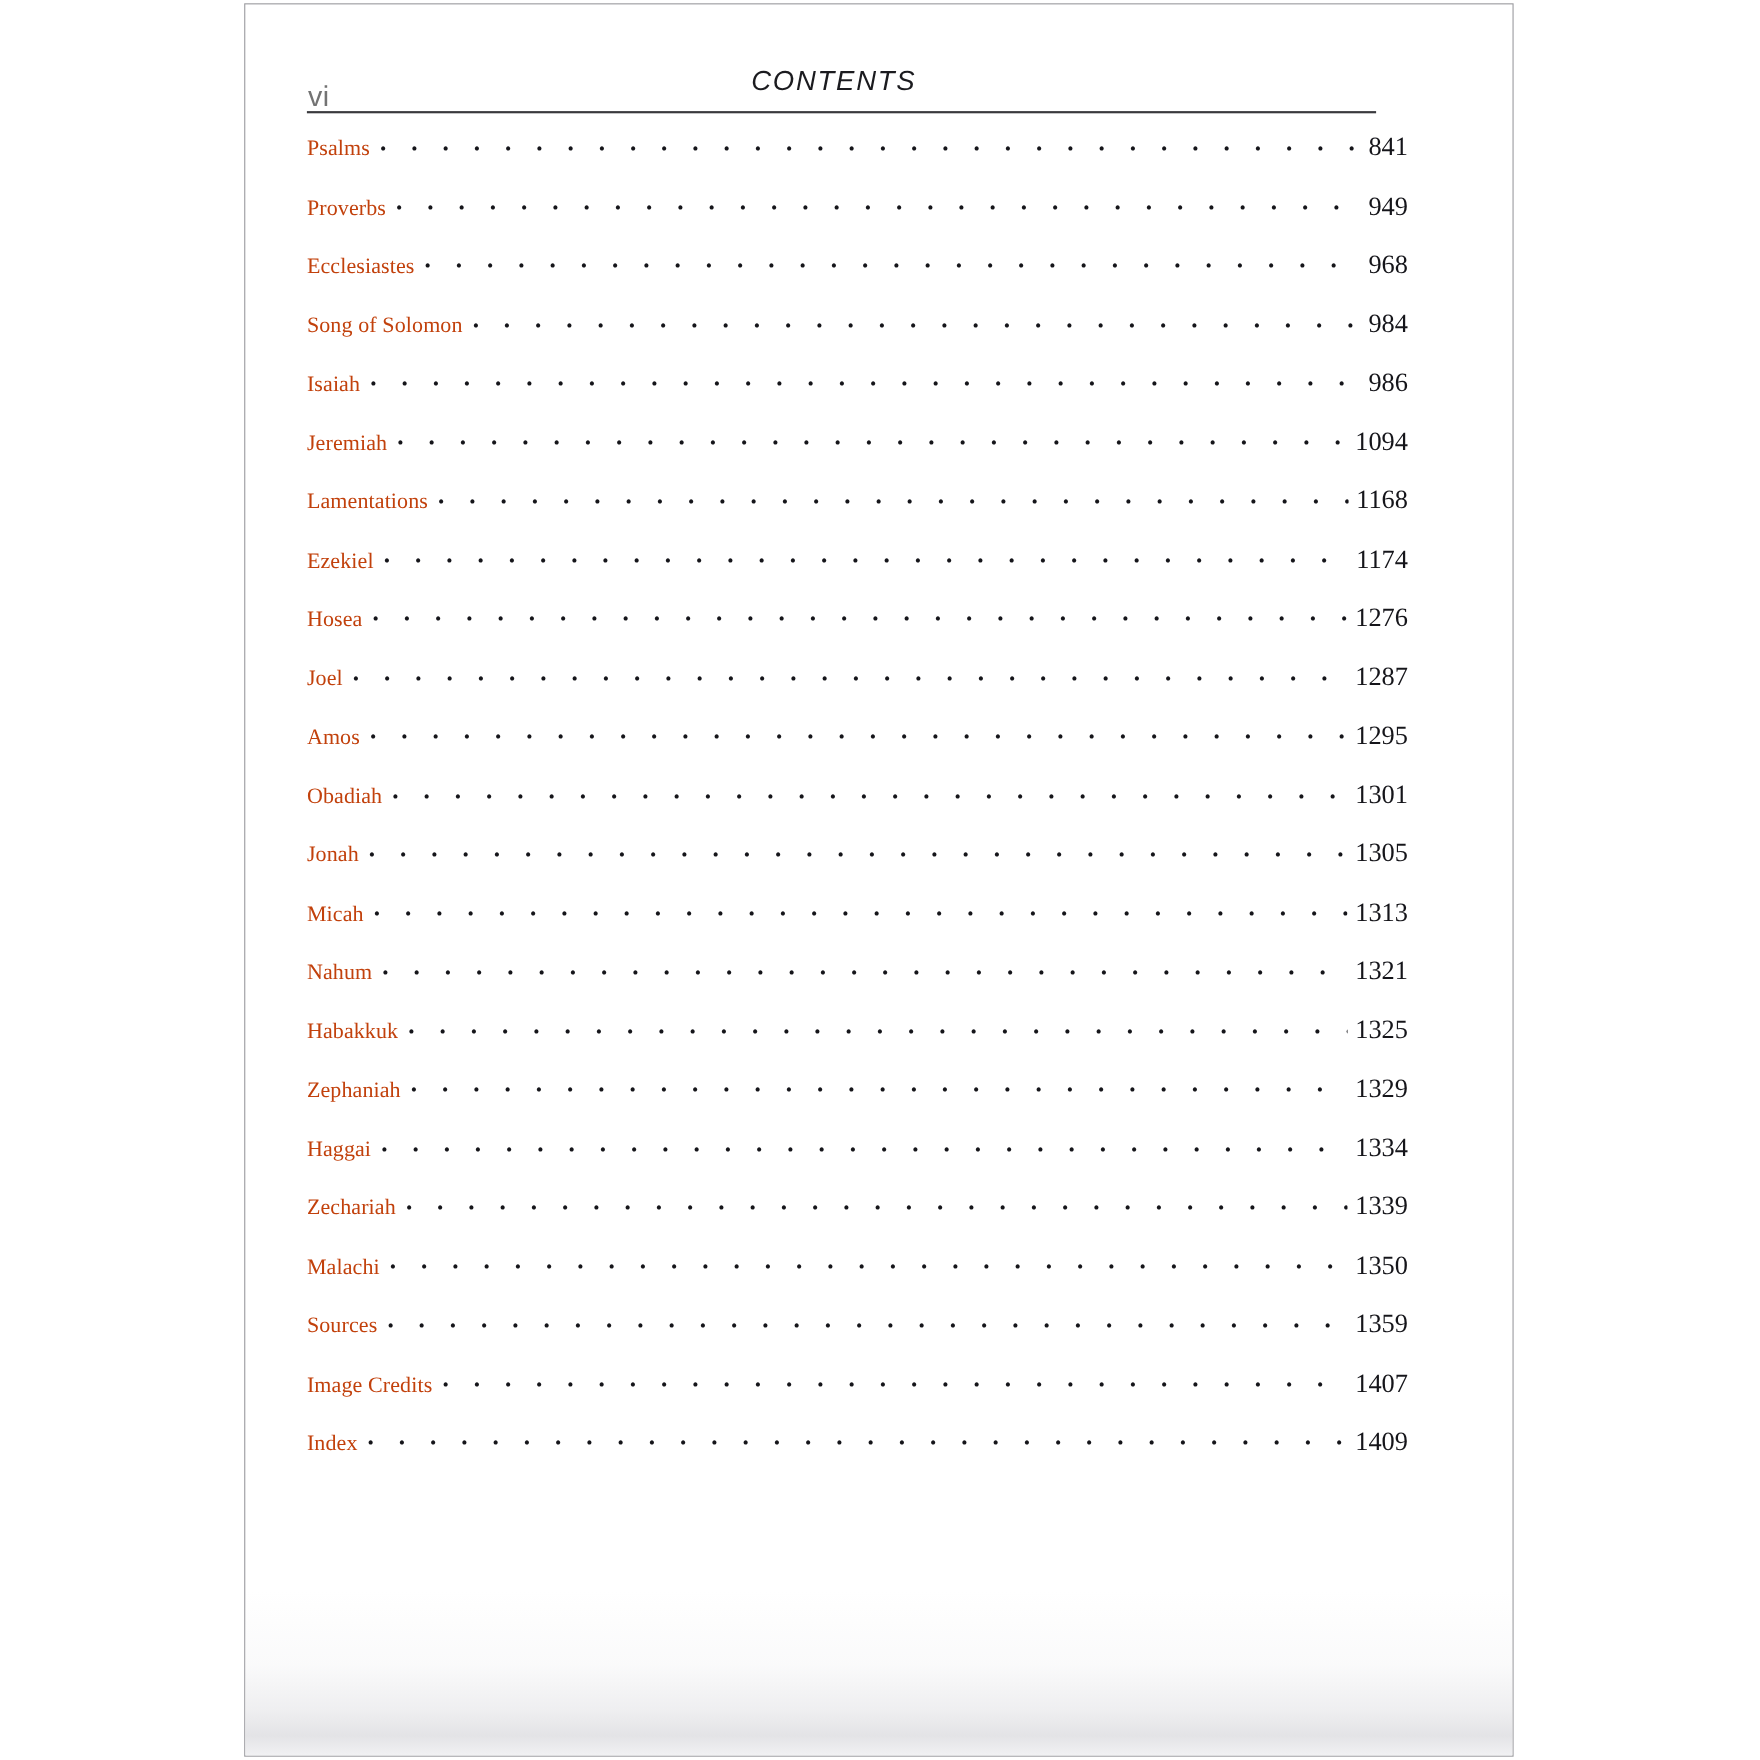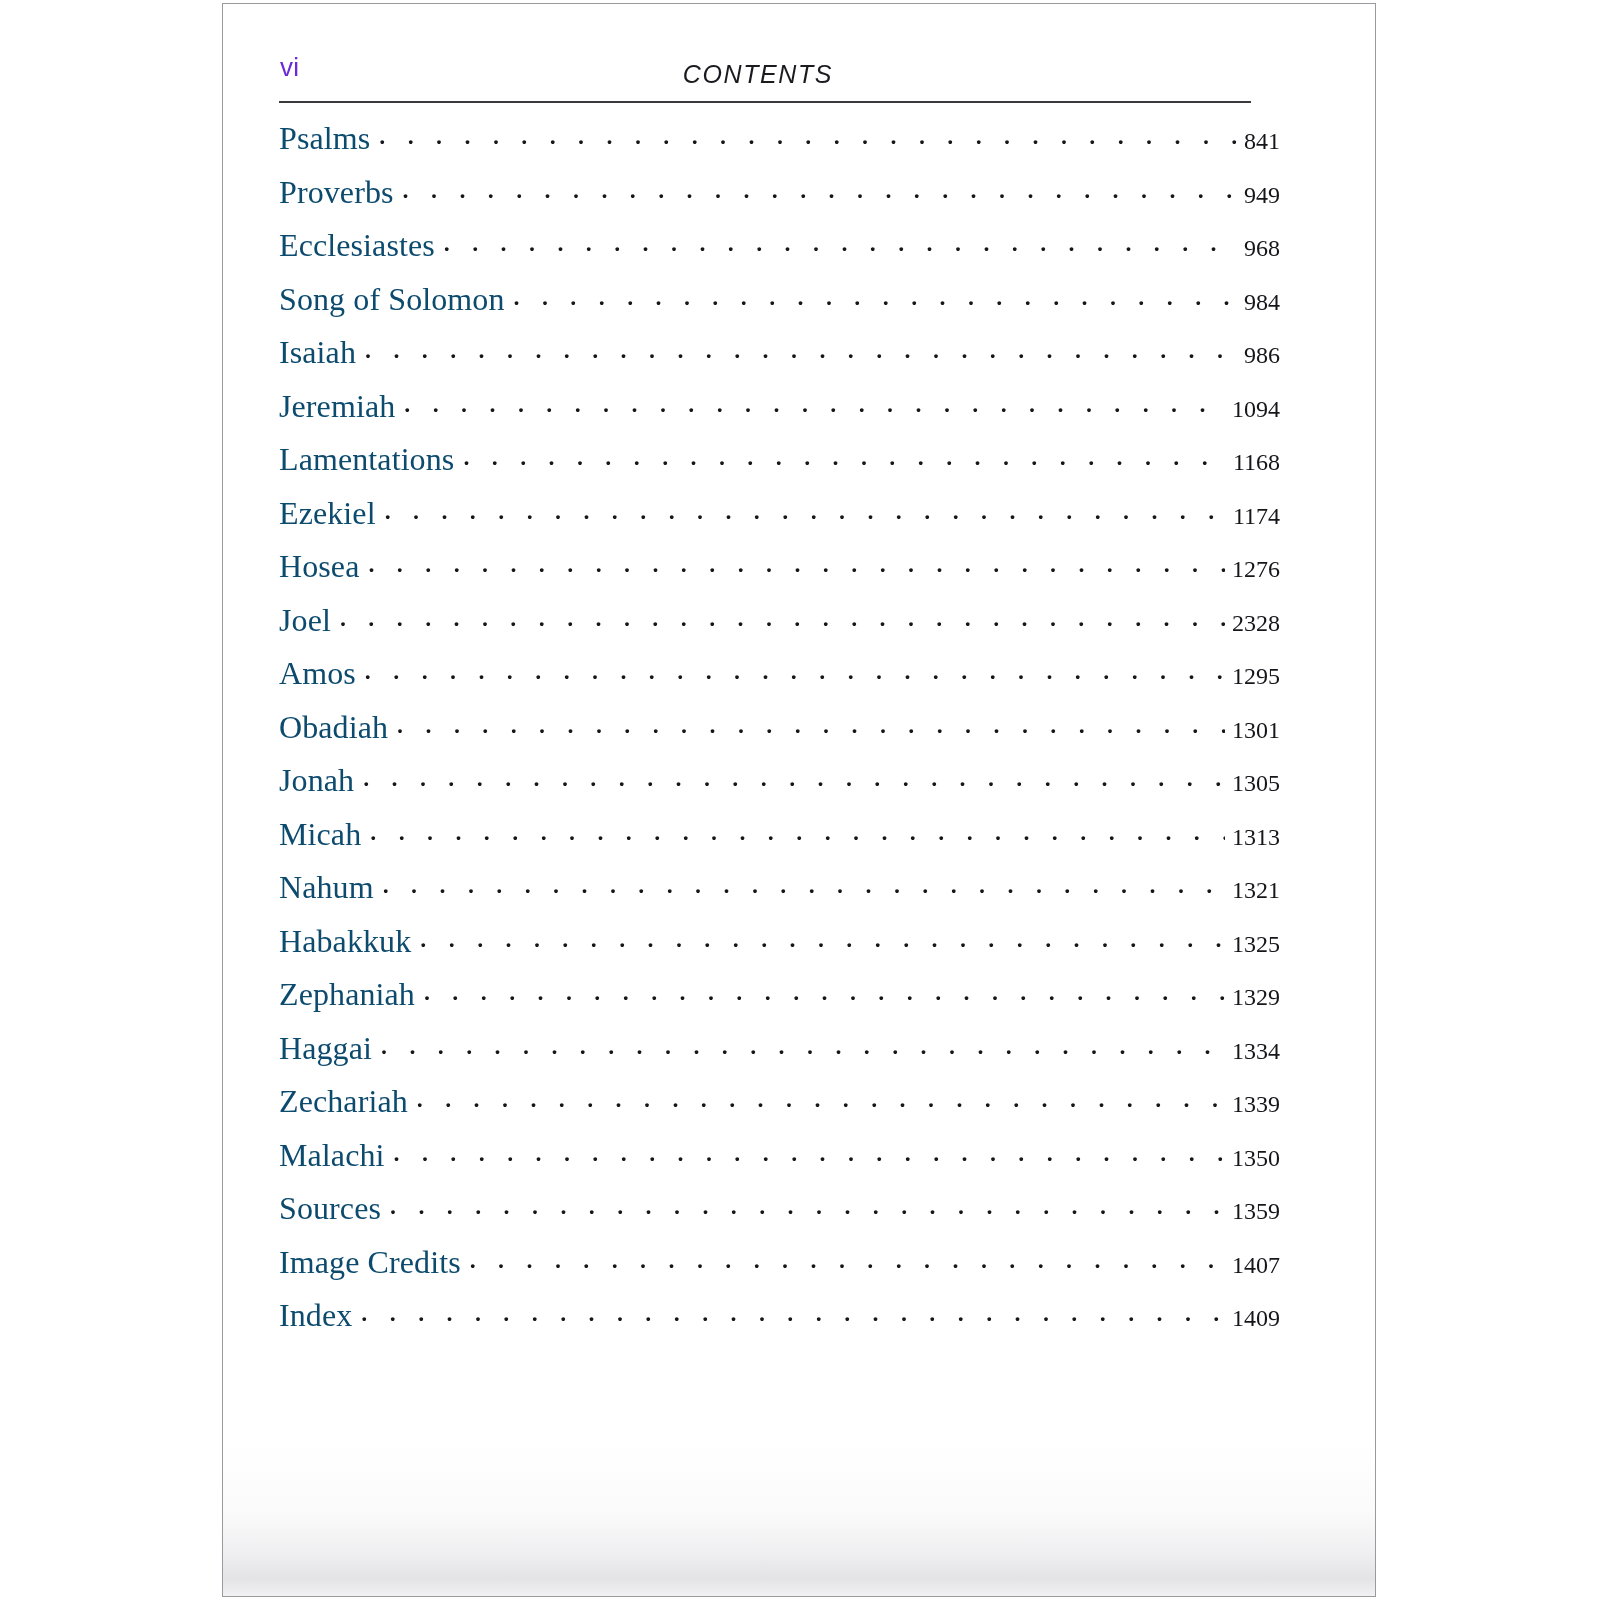--- a/index.html
+++ b/index.html
@@ -49,25 +49,25 @@
   .running-head {
     position: absolute;
     left: 56px;       
     top: 48px;
     width: 972px;     
     height: 44px;
   }
   .folio {
     position: absolute;
     left: 1px;
-    top: 0;
+    top: 20px;
     font-family: "Liberation Sans", "DejaVu Sans", sans-serif;
     font-size: 26px;
     font-weight: 400;
-    color: #6d28d9;
+    color: #737373;
     letter-spacing: 0.3px;
   }
   .head-title {
     position: absolute;
     left: 0;
     right: 0;
     top: 8px;
     text-align: center;
     font-family: "Liberation Sans", "DejaVu Sans", sans-serif;
     font-size: 25px;
@@ -96,22 +96,22 @@
     width: 1001px;     
   }
   .toc-row {
     position: relative;
     height: 53.5px;
     display: flex;
     align-items: baseline;
     white-space: nowrap;
   }
   .toc-title {
-    font-size: 32px;
-    color: #0c4a6e;
+    font-size: 20px;
+    color: #c2410c;
     line-height: 1;
     letter-spacing: 0.1px;
     flex: 0 0 auto;
     padding-right: 6px;
   }
   .toc-leader {
     flex: 1 1 auto;
     position: relative;
     height: 1em;
     overflow: hidden;
@@ -191,21 +191,21 @@
         <span class="toc-page">1174</span>
       </div>
       <div class="toc-row">
         <span class="toc-title">Hosea</span>
         <span class="toc-leader"></span>
         <span class="toc-page">1276</span>
       </div>
       <div class="toc-row">
         <span class="toc-title">Joel</span>
         <span class="toc-leader"></span>
-        <span class="toc-page">2328</span>
+        <span class="toc-page">1287</span>
       </div>
       <div class="toc-row">
         <span class="toc-title">Amos</span>
         <span class="toc-leader"></span>
         <span class="toc-page">1295</span>
       </div>
       <div class="toc-row">
         <span class="toc-title">Obadiah</span>
         <span class="toc-leader"></span>
         <span class="toc-page">1301</span>

